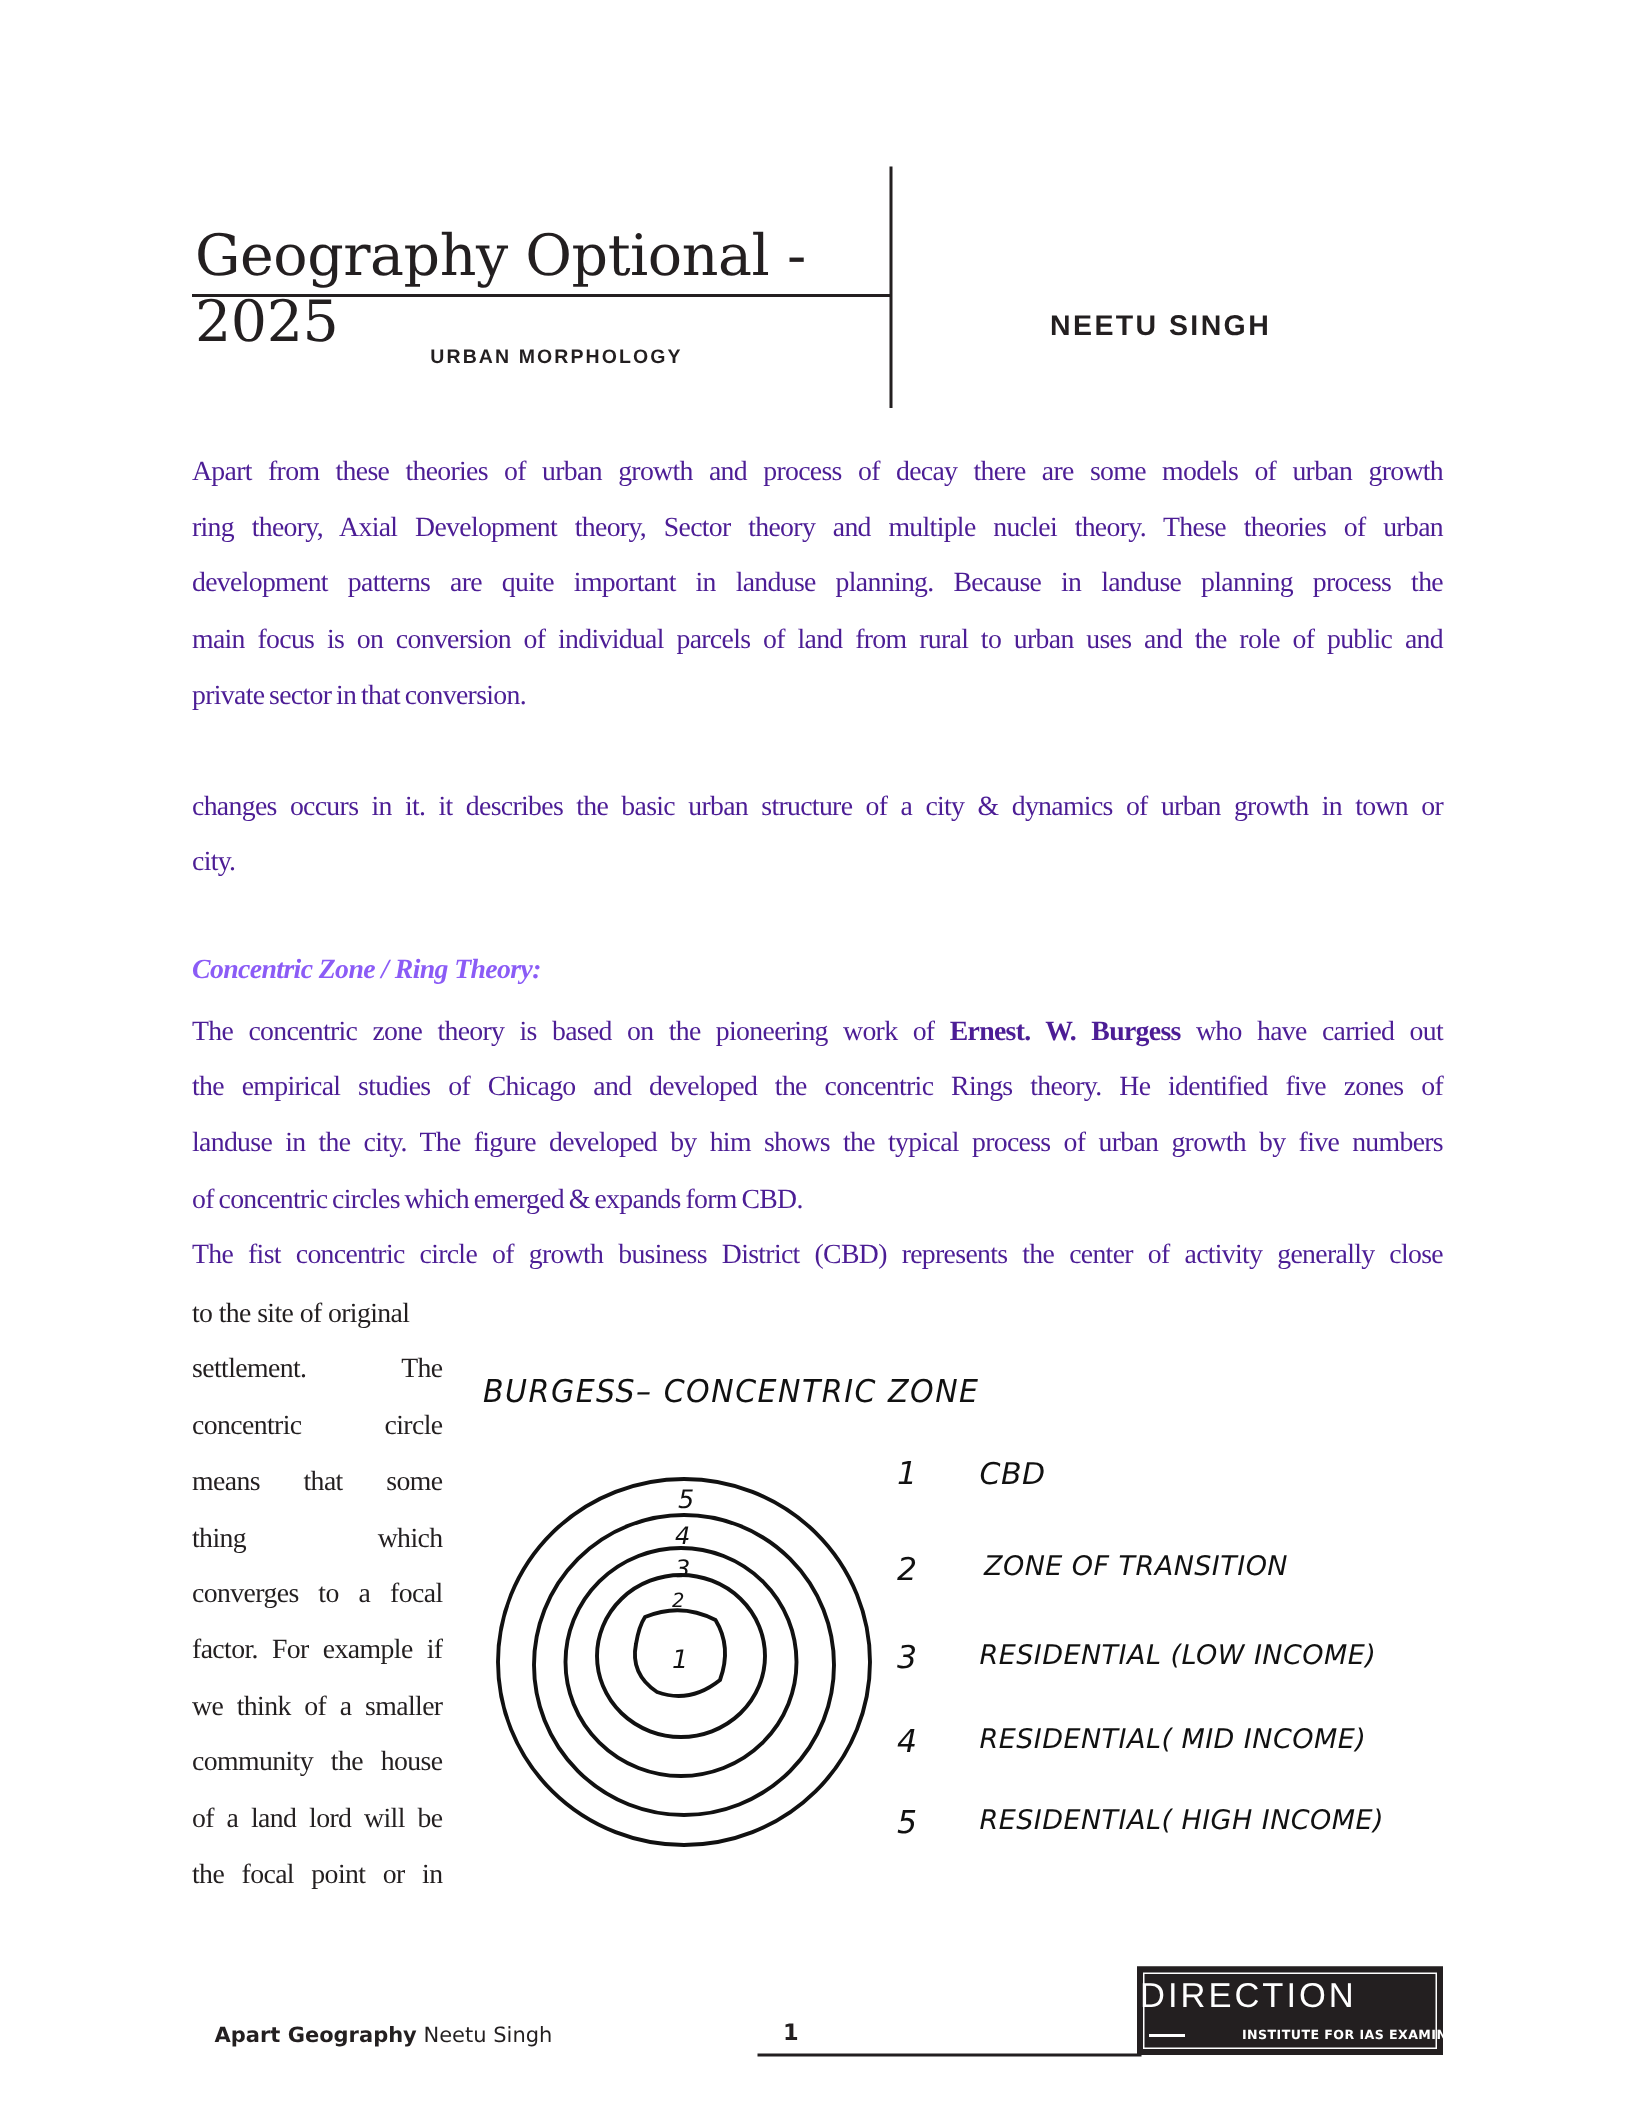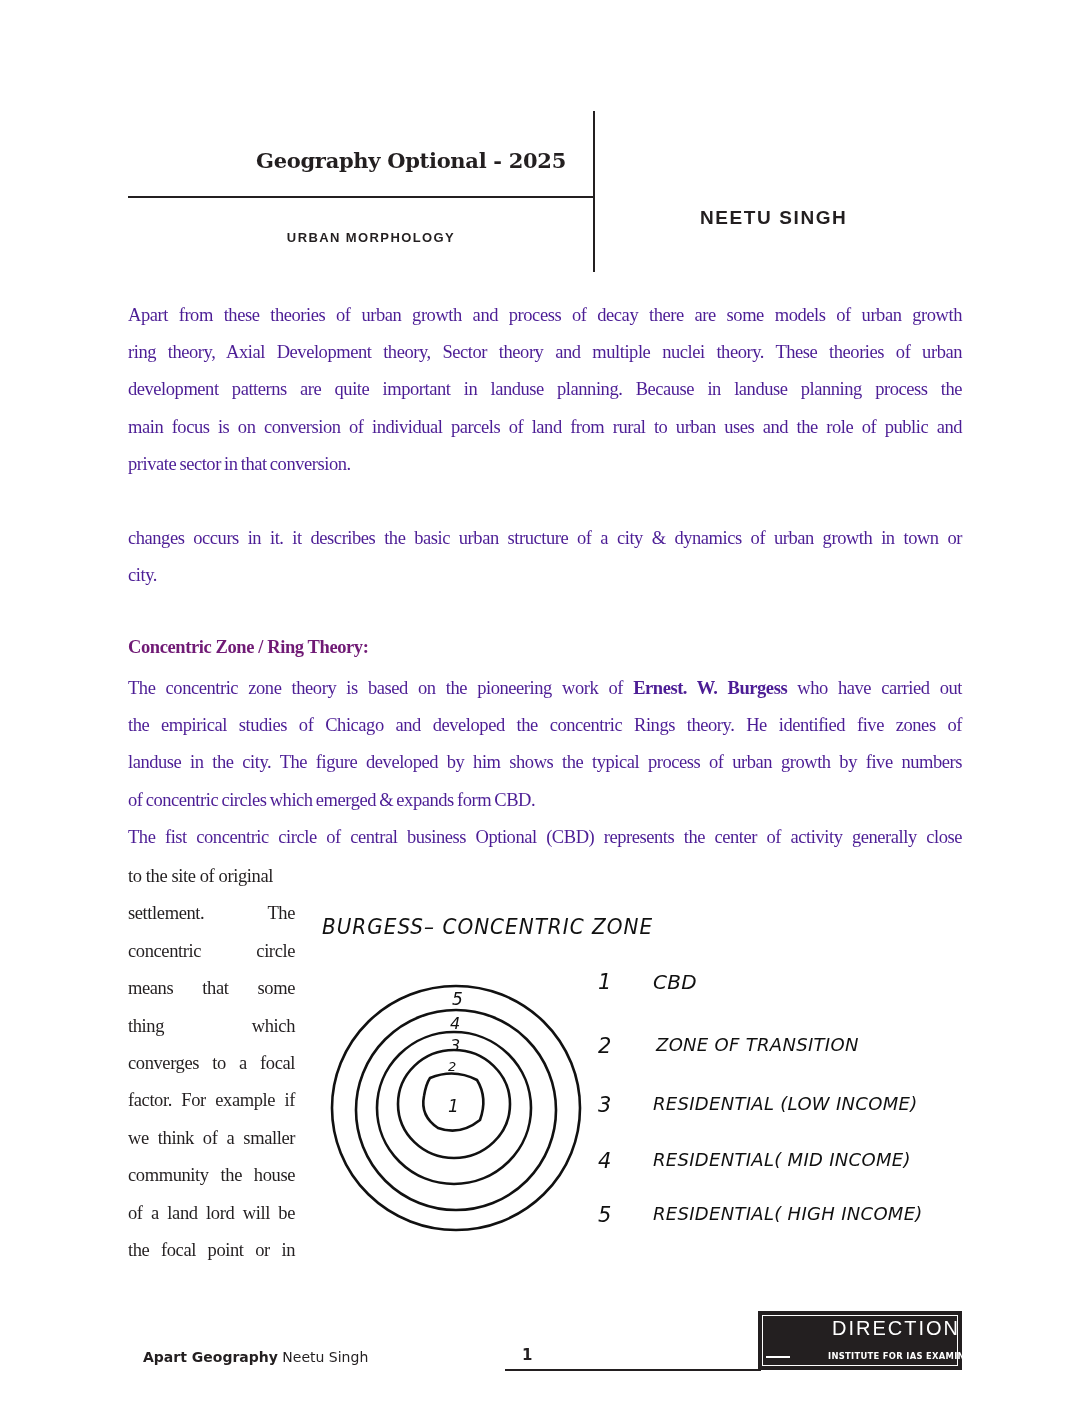--- a/index.html
+++ b/index.html
@@ -2,57 +2,57 @@
 <html><head>
 <meta charset="utf-8">
 <style>
   html, body { margin: 0; padding: 0; background: #ffffff; }
   body { width: 1088px; height: 1408px; position: relative; overflow: hidden; color: #231f20; }
   .abs { position: absolute; }
 
   
   .vline { position: absolute; left: 593px; top: 111px; width: 2px; height: 161px; background: #231f20; }
   .hline { position: absolute; left: 128px; top: 196px; width: 466px; height: 2px; background: #231f20; }
-  .title { position: absolute; left: 130px; top: 148px; width: 436px; text-align: right;
-           font-family: "DejaVu Serif", serif; font-size: 21px; font-weight: bold; letter-spacing: -0.3px; color: #231f20; }
+  .title { position: absolute; left: 130px; top: 148px; width: 436px; 
+           font-family: "DejaVu Serif", serif; font-size: 38px; font-weight: normal; letter-spacing: -0.3px; color: #231f20; }
   .subtitle { position: absolute; left: 128px; top: 230px; width: 466px; text-align: center; padding-left: 20px; box-sizing: border-box;
               font-family: "Liberation Sans", sans-serif; font-size: 13px; font-weight: bold; letter-spacing: 1.4px; color: #231f20; }
   .author { position: absolute; left: 700px; top: 207px; width: 210px; text-align: left;
             font-family: "Liberation Sans", sans-serif; font-size: 19px; font-weight: bold; letter-spacing: 1.6px; color: #231f20; }
 
   
   .para { position: absolute; left: 128px; width: 834px;
           font-family: "Liberation Serif", serif; font-size: 18.5px; line-height: 37.2px; color: #4c1d95;
           text-align: justify; letter-spacing: -0.45px; word-spacing: -1px; }
   .para .line { display: block; white-space: nowrap; text-align-last: justify; text-align: justify; }
   .para .line.last { text-align-last: left; }
   .para b { font-weight: bold; margin-top: 22px; }
   .heading { position: absolute; left: 128px; top: 637px; font-family: "Liberation Serif", serif; font-weight: bold;
-             font-size: 18.5px; letter-spacing: -0.4px; color: #701a75; }
+             font-size: 18.5px; letter-spacing: -0.4px; color: #8b5cf6; font-style: italic; }
 
   .narrow { position: absolute; left: 128px; top: 858px; width: 167px;
             font-family: "Liberation Serif", serif; font-size: 18.5px; line-height: 37.4px; color: #231f20; letter-spacing: -0.4px; }
   .narrow .line { display: block; white-space: nowrap; text-align: justify; text-align-last: justify; }
 
   
   .fig-title { position: absolute; left: 322px; top: 915px; font-family: "DejaVu Sans", sans-serif; font-size: 20px;
                letter-spacing: 1px; color: #111; font-style: italic; transform: scaleY(1.05); }
   .legend-row { position: absolute; left: 598px; font-family: "DejaVu Sans", sans-serif; color: #111; font-style: italic; }
   .legend-num { position: absolute; left: 0; font-size: 21px; }
   .legend-label { position: absolute; left: 55px; font-size: 18px; white-space: nowrap; letter-spacing: 0.3px; }
 
   
   .footer-left { position: absolute; left: 143px; top: 1349px; font-family: "DejaVu Sans", sans-serif; font-size: 14px; color: #231f20; }
   .footer-left .b { font-weight: bold; }
   .footer-page { position: absolute; left: 522px; top: 1346px; font-family: "DejaVu Sans", sans-serif; font-size: 15px; font-weight: bold; color: #231f20; }
   .footer-rule { position: absolute; left: 505px; top: 1369px; width: 256px; height: 2px; background: #231f20; }
   .logo { position: absolute; left: 758px; top: 1311px; width: 204px; height: 59px; background: #231f20; box-sizing: border-box;
           border: 2px solid #231f20; outline: 1px solid #ffffff; outline-offset: -5px; }
-  .logo-main { position: absolute; left: 0; top: 4px; width: 100%; text-align: right; font-family: "Liberation Sans", sans-serif;
-               font-size: 20px; letter-spacing: 2px; color: #ffffff; }
+  .logo-main { position: absolute; left: 0; top: 4px; width: 100%; text-align: left; font-family: "Liberation Sans", sans-serif;
+               font-size: 23px; letter-spacing: 2px; color: #ffffff; }
   .logo-sub { position: absolute; left: 32px; top: 38px; font-family: "DejaVu Sans", sans-serif; font-size: 8.4px; font-weight: bold;
               color: #ffffff; letter-spacing: 0.3px; white-space: nowrap; padding-left: 36px; }
   .logo-dash { position: absolute; left: 6px; top: 43px; width: 24px; height: 2px; background: #ffffff; }
 </style>
 </head>
 <body>
 
 <div class="vline"></div>
 <div class="hline"></div>
 <div class="title">Geography Optional - 2025</div>
@@ -75,21 +75,21 @@
 <div class="heading">Concentric Zone / Ring Theory:</div>
 
 <div class="para" style="top: 670px;">
   <span class="line"><span>The concentric zone theory is based on the pioneering work of </span><b>Ernest. W. Burgess</b><span> who have carried out</span></span>
   <span class="line">the empirical studies of Chicago and developed the concentric Rings theory. He identified five zones of</span>
   <span class="line">landuse in the city. The figure developed by him shows the typical process of urban growth by five numbers</span>
   <span class="line last">of concentric circles which emerged &amp; expands form CBD.</span>
 </div>
 
 <div class="para" style="top: 819px;">
-  <span class="line">The fist concentric circle of central business Optional (CBD) represents the center of activity generally close</span>
+  <span class="line">The fist concentric circle of growth business District (CBD) represents the center of activity generally close</span>
 </div>
 
 <div class="narrow">
   <span class="line last" style="text-align-last:left;">to the site of original</span>
   <span class="line">settlement.  The</span>
   <span class="line">concentric  circle</span>
   <span class="line">means  that  some</span>
   <span class="line">thing  which</span>
   <span class="line">converges to a focal</span>
   <span class="line">factor. For example if</span>

